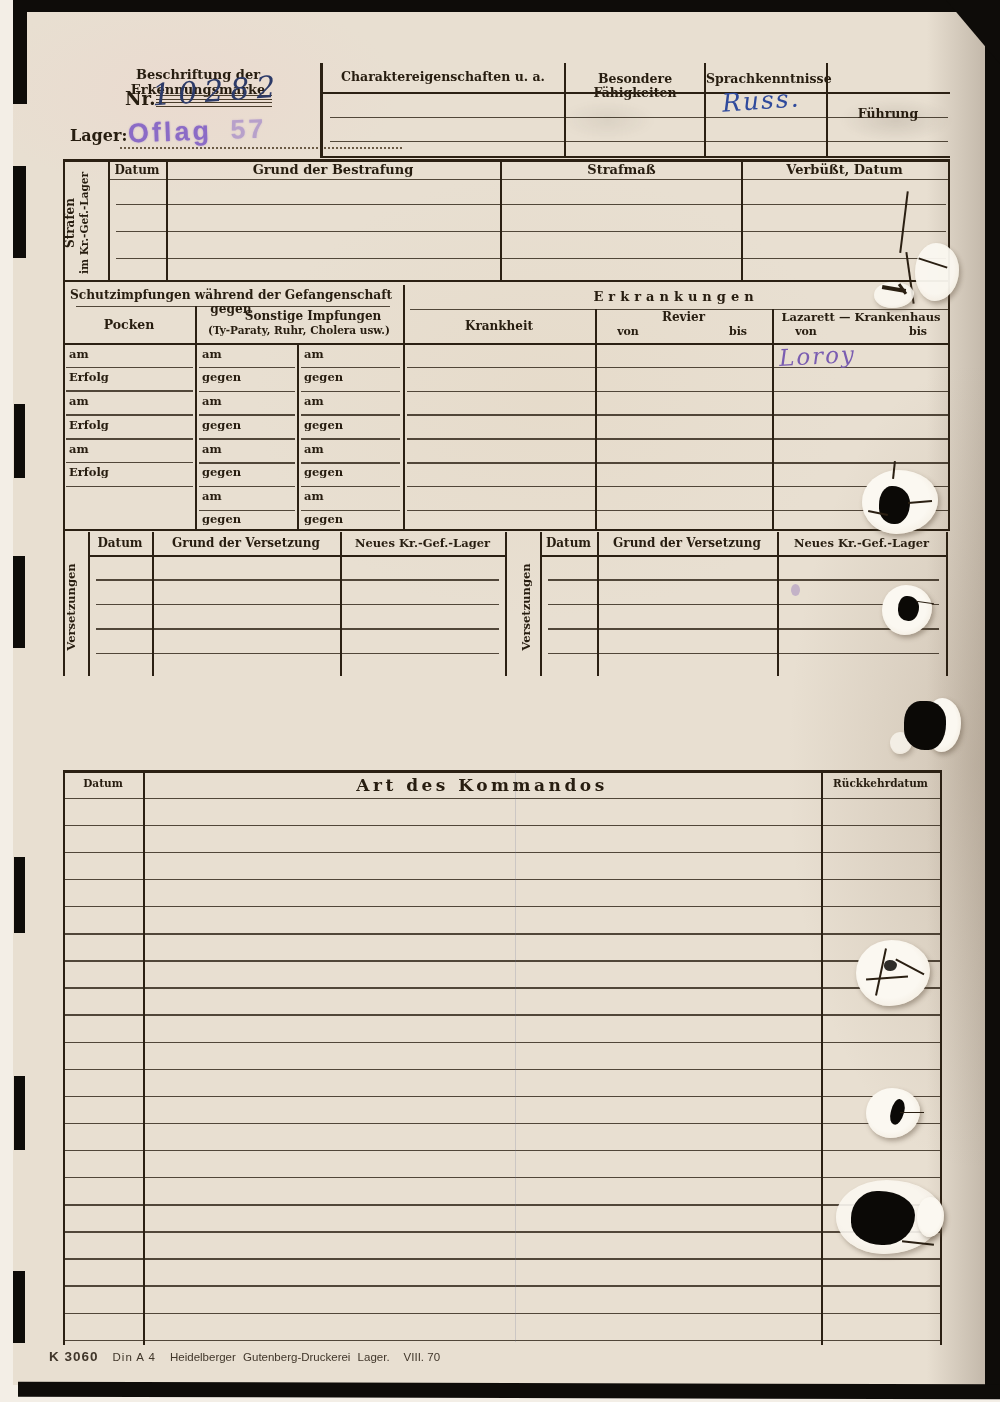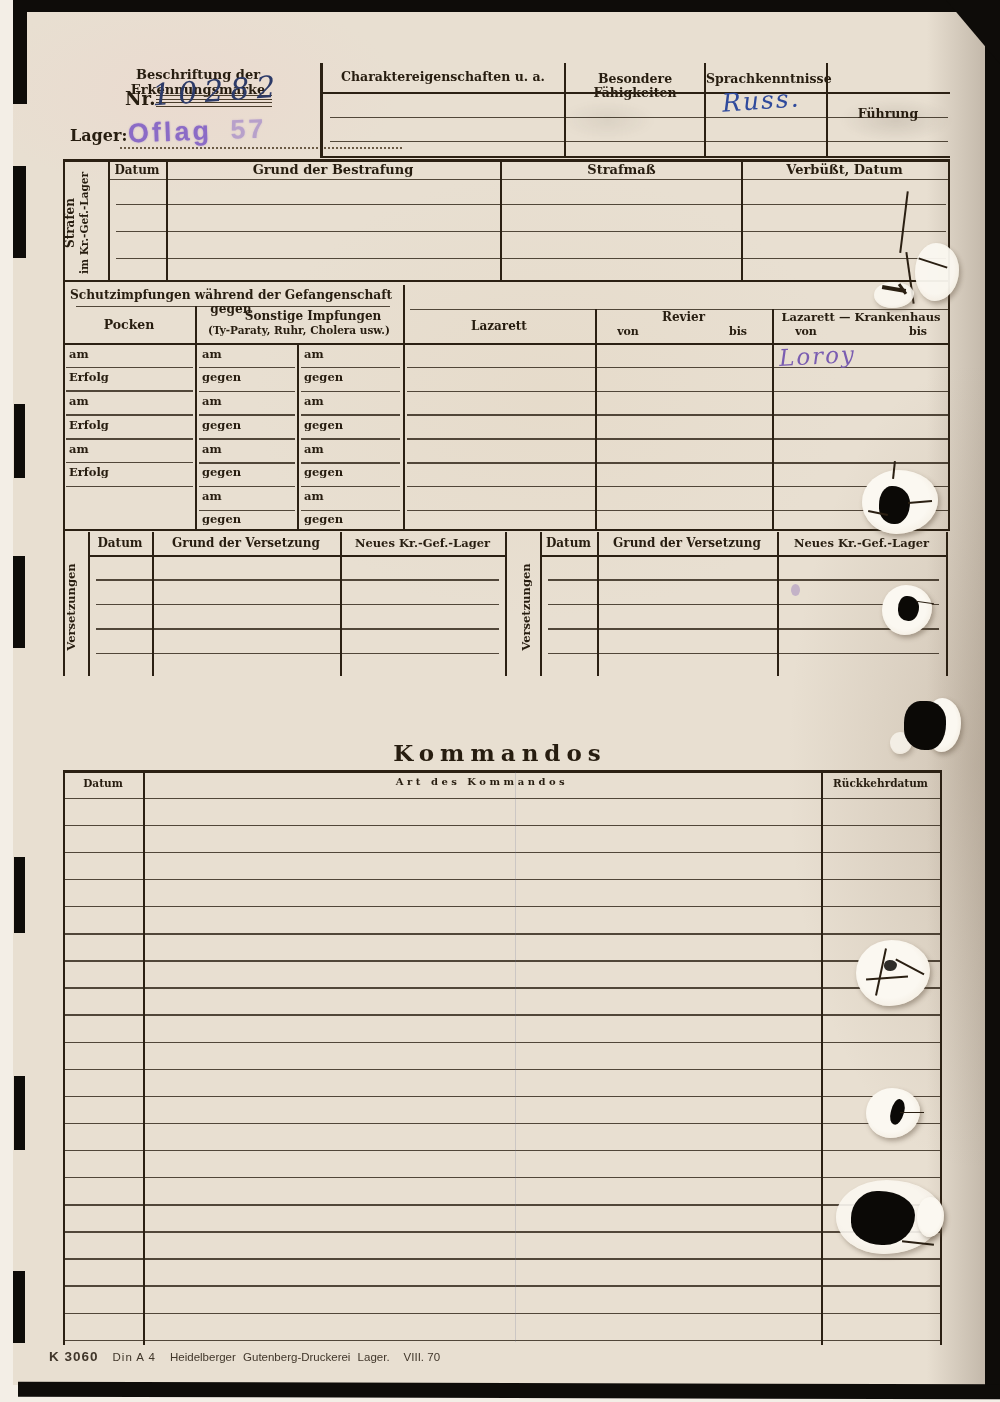--- a/index.html
+++ b/index.html
@@ -83,25 +83,26 @@
     <div class="t" style="left:502px;top:163px;width:239px;font-size:13px;">Strafmaß</div>
     <div class="t" style="left:741px;top:163px;width:207px;font-size:13px;">Verbüßt, Datum</div>
     <div class="hl thin" style="left:108px;top:179px;width:842px;height:1.3px;"></div>
     <div class="hl thin" style="left:116px;top:204px;width:830px;height:1.2px;"></div>
     <div class="hl thin" style="left:116px;top:231px;width:830px;height:1.2px;"></div>
     <div class="hl thin" style="left:116px;top:258px;width:830px;height:1.2px;"></div>
     <div class="hl" style="left:63px;top:280px;width:887px;height:2.4px;"></div>
 
     <div class="t" style="left:66px;top:288px;width:330px;font-size:12.2px;">Schutzimpfungen während der Gefangenschaft gegen</div>
     <div class="hl thin" style="left:76px;top:306px;width:314px;height:1.2px;"></div>
+    <div class="t" style="left:403px;top:290px;width:546px;font-size:13px;letter-spacing:5px;">Erkrankungen</div>
     <div class="hl thin" style="left:410px;top:309px;width:538px;height:1.2px;"></div>
     <div class="t" style="left:63px;top:318px;width:132px;font-size:12.5px;">Pocken</div>
     <div class="t" style="left:196px;top:310px;width:234px;font-size:12px;">Sonstige Impfungen</div>
     <div class="t" style="left:196px;top:324px;width:206px;font-size:10.5px;">(Ty-Paraty, Ruhr, Cholera usw.)</div>
-    <div class="t" style="left:403px;top:320px;width:192px;font-size:12px;">Lazarett</div>
+    <div class="t" style="left:403px;top:320px;width:192px;font-size:12px;">Krankheit</div>
     <div class="t" style="left:595px;top:311px;width:177px;font-size:12px;">Revier</div>
     <div class="t" style="left:608px;top:326px;width:40px;font-size:11px;">von</div>
     <div class="t" style="left:718px;top:326px;width:40px;font-size:11px;">bis</div>
     <div class="t" style="left:772px;top:311px;width:178px;font-size:11.5px;">Lazarett — Krankenhaus</div>
     <div class="t" style="left:786px;top:326px;width:40px;font-size:11px;">von</div>
     <div class="t" style="left:898px;top:326px;width:40px;font-size:11px;">bis</div>
     <div class="hl" style="left:63px;top:343px;width:887px;height:2.2px;"></div>
     <div class="vl" style="left:195px;top:306px;width:1.7px;height:224px;"></div>
     <div class="vl" style="left:297px;top:343px;width:1.5px;height:187px;"></div>
     <div class="vl" style="left:403px;top:285px;width:2px;height:245px;"></div>
@@ -155,28 +156,27 @@
     <div class="vl" style="left:597px;top:532px;width:1.7px;height:144px;"></div>
     <div class="vl" style="left:777px;top:532px;width:1.7px;height:144px;"></div>
     <div class="vl" style="left:946px;top:532px;width:1.5px;height:144px;"></div>
     <div class="t" style="left:540px;top:537px;width:57px;font-size:12px;">Datum</div>
     <div class="t" style="left:597px;top:537px;width:180px;font-size:12px;">Grund der Versetzung</div>
     <div class="t" style="left:777px;top:537px;width:169px;font-size:11.5px;">Neues Kr.-Gef.-Lager</div>
     <div class="hl" style="left:540px;top:555px;width:407px;height:2px;"></div>
     <div class="rows" style="left:548px;top:556px;width:391px;height:101px;--g:23.2px;--p:24.6px;"></div>
     <div class="a" style="left:791px;top:584px;width:9px;height:12px;background:rgba(140,110,185,.4);border-radius:50%;filter:blur(.5px);"></div>
 
-    <div class="t" style="left:380px;top:740px;width:240px;font-size:23px;letter-spacing:6px;">Kommandos</div>
     <div class="hl" style="left:63px;top:770px;width:878px;height:2.6px;"></div>
     <div class="vl" style="left:63px;top:770px;width:1.8px;height:575px;"></div>
     <div class="vl" style="left:143px;top:770px;width:1.8px;height:575px;"></div>
     <div class="vl" style="left:821px;top:770px;width:1.8px;height:575px;"></div>
     <div class="vl" style="left:940px;top:770px;width:1.8px;height:575px;"></div>
     <div class="t" style="left:63px;top:777px;width:80px;font-size:10.5px;">Datum</div>
-    <div class="t" style="left:143px;top:776px;width:678px;font-size:10px;letter-spacing:3.5px;">Art des Kommandos</div>
+    <div class="t" style="left:143px;top:776px;width:678px;font-size:17px;letter-spacing:3.5px;">Art des Kommandos</div>
     <div class="t" style="left:821px;top:777px;width:119px;font-size:10.5px;">Rückkehrdatum</div>
     <div class="hl thin" style="left:63px;top:798px;width:878px;height:1.4px;"></div>
     <div class="rows" style="left:63px;top:799px;width:877px;height:543px;--g:25.7px;--p:27.1px;"></div>
     <div class="a" style="left:515px;top:772px;width:1.3px;height:570px;background:rgba(105,115,150,.22);"></div>
 
     <div class="footer" style="left:49px;top:1349px;">
       <span style="font-size:13.5px;font-weight:700;letter-spacing:1px;">K 3060</span>
       <span style="font-size:11.5px;letter-spacing:1px;">Din A 4</span>
       <span style="font-size:11.5px;word-spacing:4px;">Heidelberger Gutenberg-Druckerei Lager.</span>
       <span style="font-size:11.5px;">VIII. 70</span>

